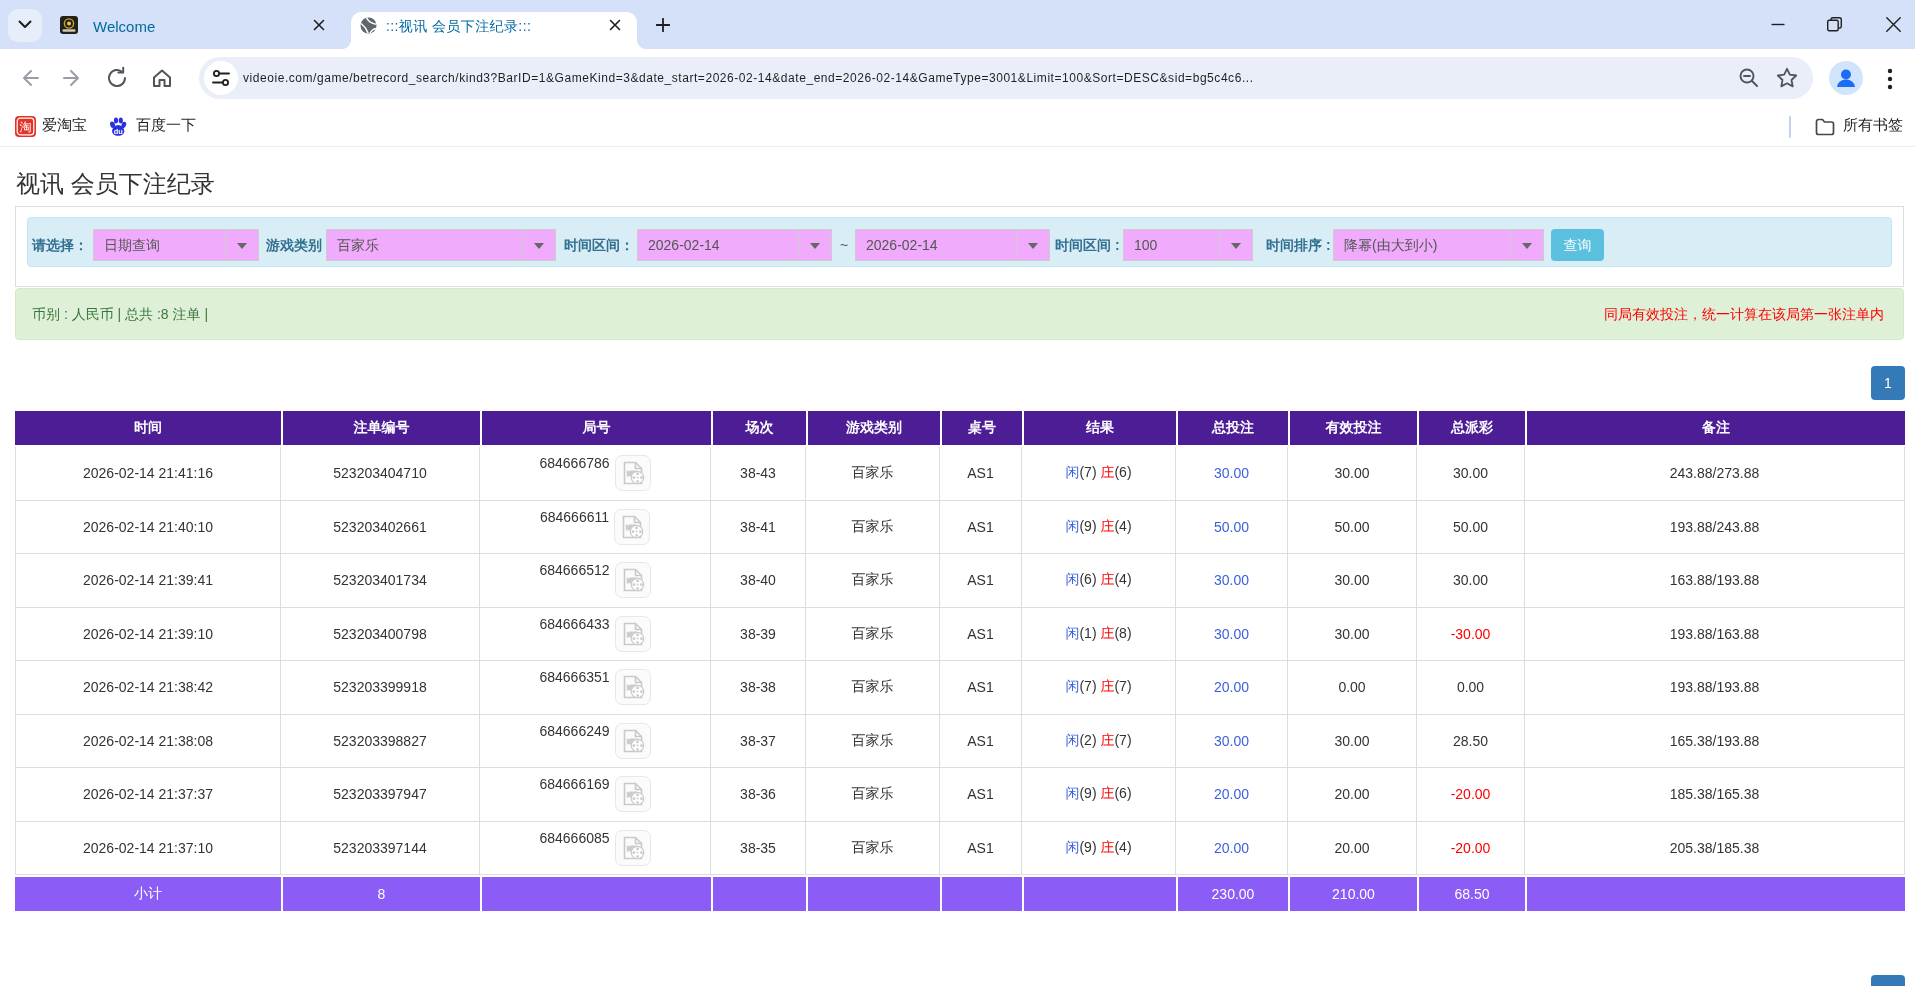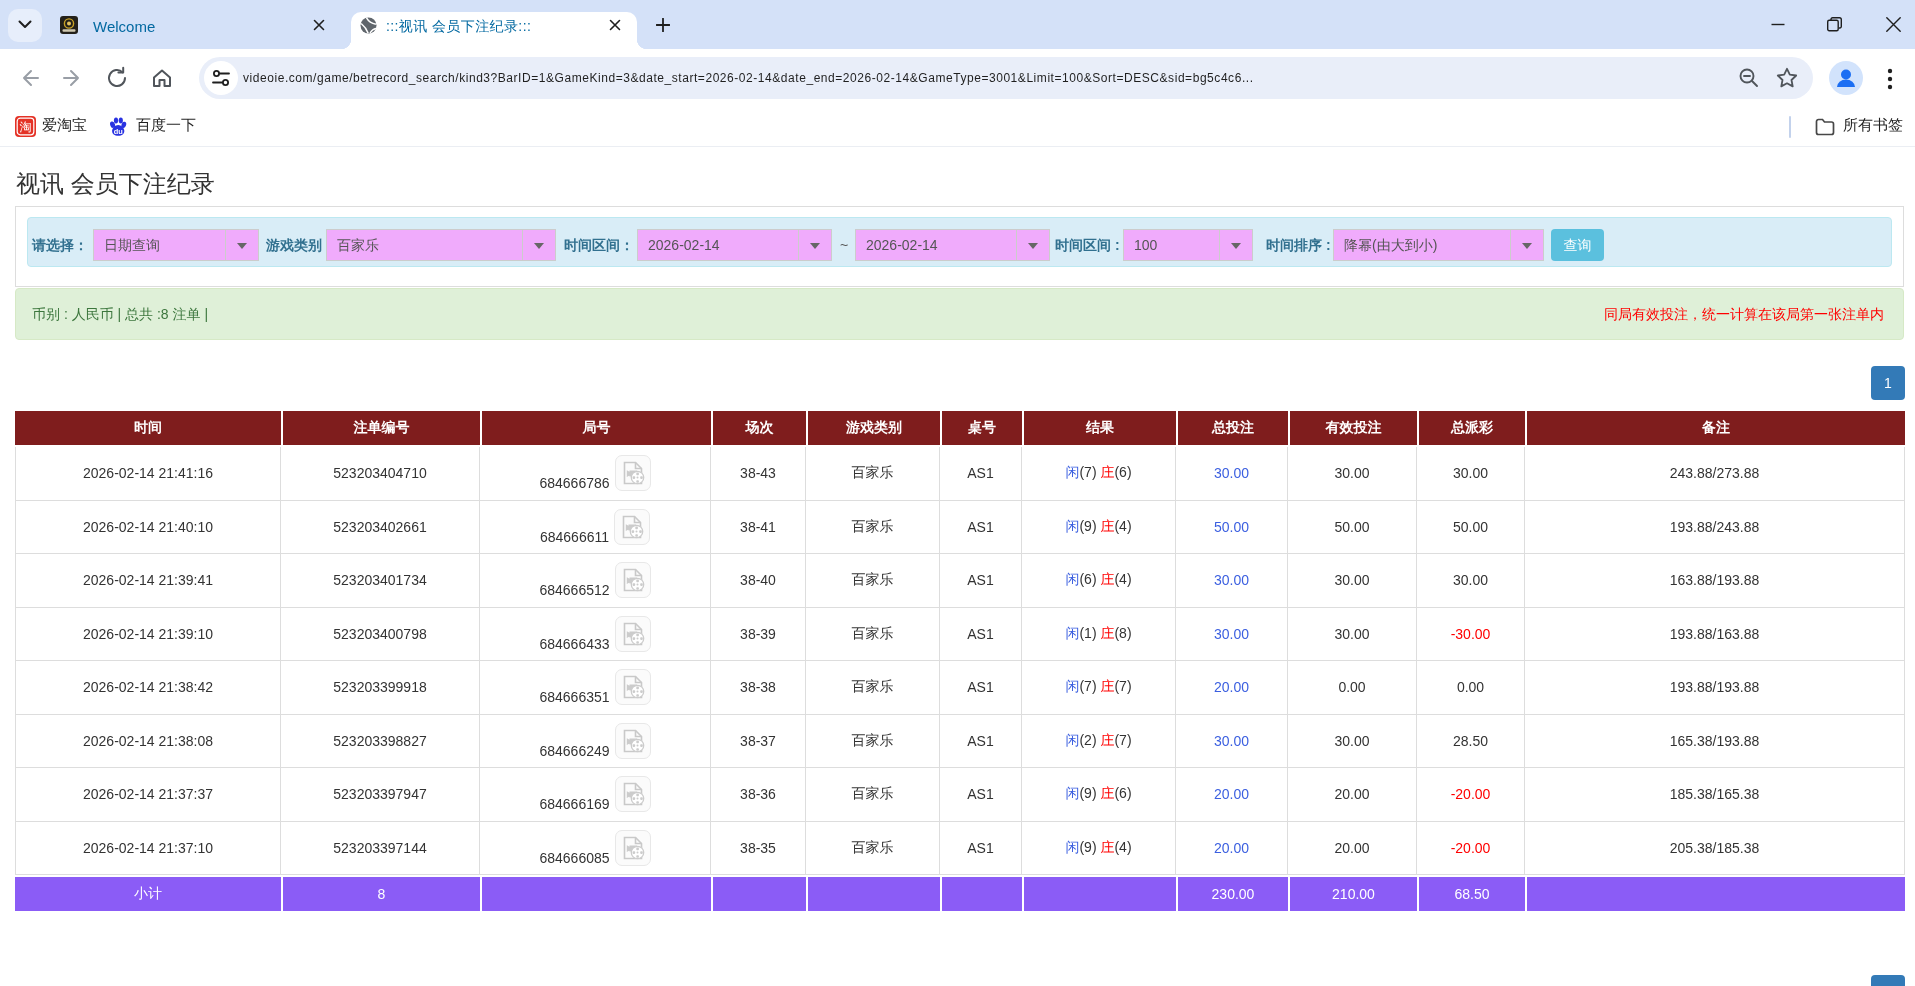--- a/index.html
+++ b/index.html
@@ -31,31 +31,31 @@
 .combo .cv{position:absolute;left:10px;top:0;height:30px;line-height:30px;font-size:14px;color:#555;white-space:nowrap}
 .combo .ca{position:absolute;right:0;top:0;width:32px;height:30px;border-left:1px solid #ccc}
 .combo .ca:after{content:"";position:absolute;left:11px;top:13px;width:0;height:0;border:5px solid transparent;border-top:6px solid #666}
 #qbtn{position:absolute;left:1551px;top:229px;width:53px;height:32px;background:#5bc0de;border-radius:4px;color:#fff;font-size:14px;text-align:center;line-height:32px}
 #greenbar{position:absolute;left:15px;top:288px;width:1887px;height:50px;background:#dff0d8;border:1px solid #d6e9c6;border-radius:4px}
 #gtext{position:absolute;left:32px;top:288px;height:52px;line-height:52px;font-size:14px;color:#3c763d}
 #rtext{position:absolute;right:31px;top:288px;height:52px;line-height:52px;font-size:14px;color:#f00}
 .pag{position:absolute;left:1871px;width:34px;height:34px;background:#337ab7;border-radius:4px;color:#fff;font-size:14px;text-align:center;line-height:34px}
 
 #t{position:absolute;left:15px;top:411px;width:1890px;border-collapse:separate;border-spacing:0;table-layout:fixed;font-size:14px;color:#333}
-#t th{background:#7f1d1d;color:#fff;font-weight:bold;height:34px;border-bottom:2px solid #fff;border-left:2px solid #fff;padding:0;text-align:center}
+#t th{background:#4c1d95;color:#fff;font-weight:bold;height:34px;border-bottom:2px solid #fff;border-left:2px solid #fff;padding:0;text-align:center}
 #t th:first-child{border-left:0}
 #t td{border-bottom:1px solid #ddd;border-right:1px solid #ddd;height:52.5px;text-align:center;padding:0;vertical-align:middle}
 #t tr.data td:first-child{border-left:1px solid #ddd}
 #t tr.sum td{background:#8b5cf6;color:#fff;border:0;border-left:2px solid #fff;height:34px}
 #t tr.sum td:first-child{border-left:0}
 #t tr.sub td{border-top:2px solid #fff}
 #t tr.tot td{border-top:4px solid #fff}
 .blu{color:#3b5fe0}
 .red{color:#f00}
-.gameno{display:inline-flex;align-items:flex-end;gap:5px;vertical-align:middle}
+.gameno{display:inline-flex;align-items:flex-start;gap:5px;vertical-align:middle}
 .vbtn{width:34px;height:34px;background:#fbfbfb;border:1px solid #e8e8e8;border-radius:7px;display:inline-flex;align-items:center;justify-content:center}
 svg{display:block}
 .icx{position:absolute}
 </style>
 </head>
 <body>
 
 <div id="strip"></div>
 <div id="chevbtn"></div>
 <svg class="icx" style="left:17px;top:19px" width="16" height="12" viewBox="0 0 16 12">

